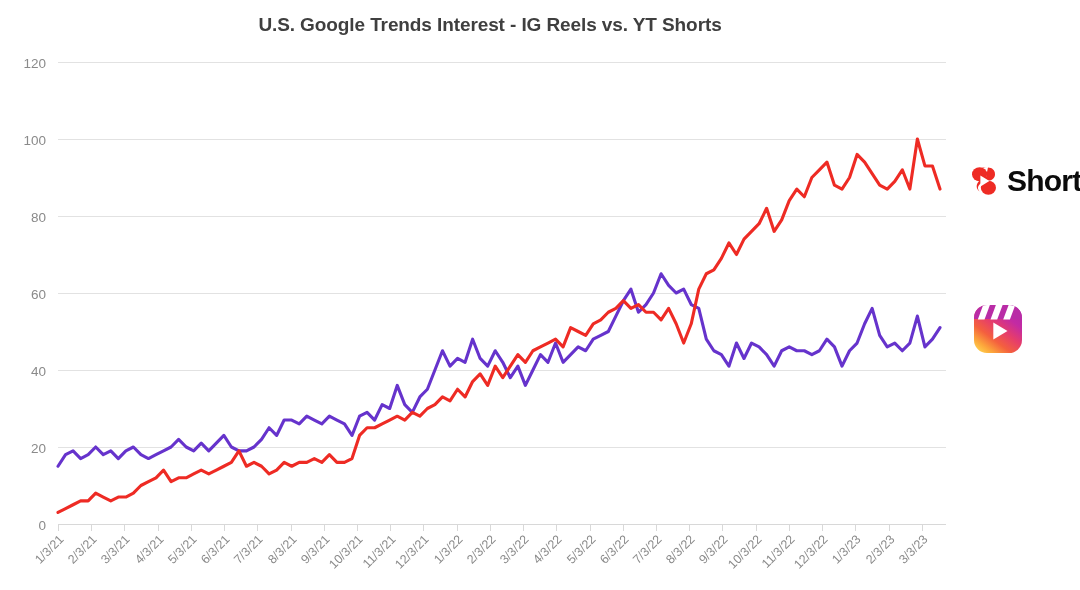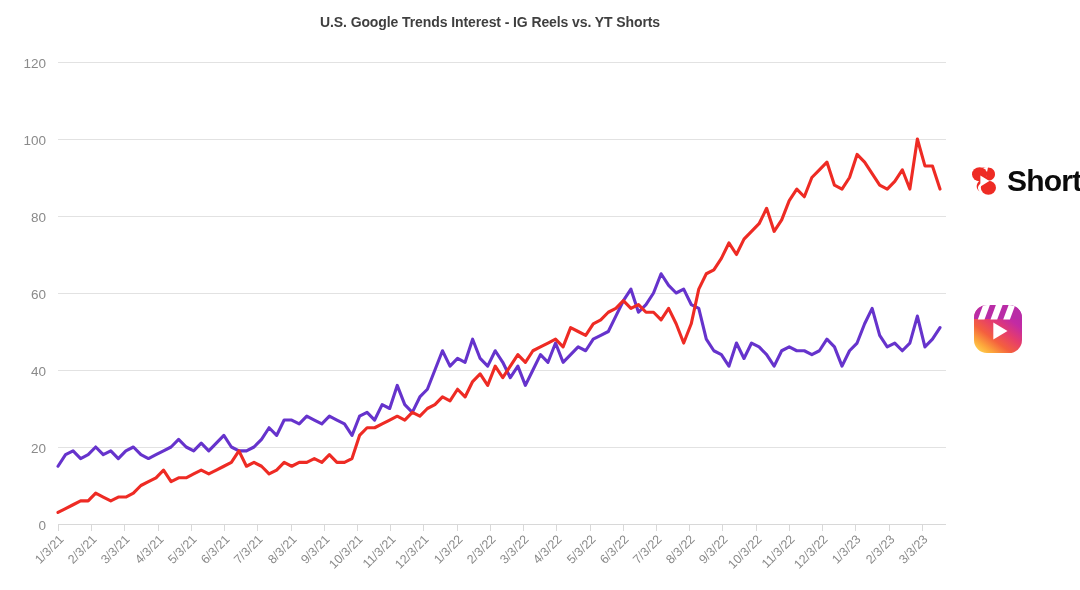--- a/index.html
+++ b/index.html
@@ -19,21 +19,21 @@
     left: 0; top: 0;
     width: 1080px;
     height: 590px;
   }
   #chart-title {
     position: absolute;
     left: 0;
     top: 14px;
     width: 980px;
     text-align: center;
-    font-size: 14px;
+    font-size: 19px;
     font-weight: bold;
     color: #3f3f3f;
     letter-spacing: -0.1px;
     font-family: "Liberation Sans", sans-serif;
   }
   #plot-svg {
     position: absolute;
     left: 0;
     top: 0;
   }

